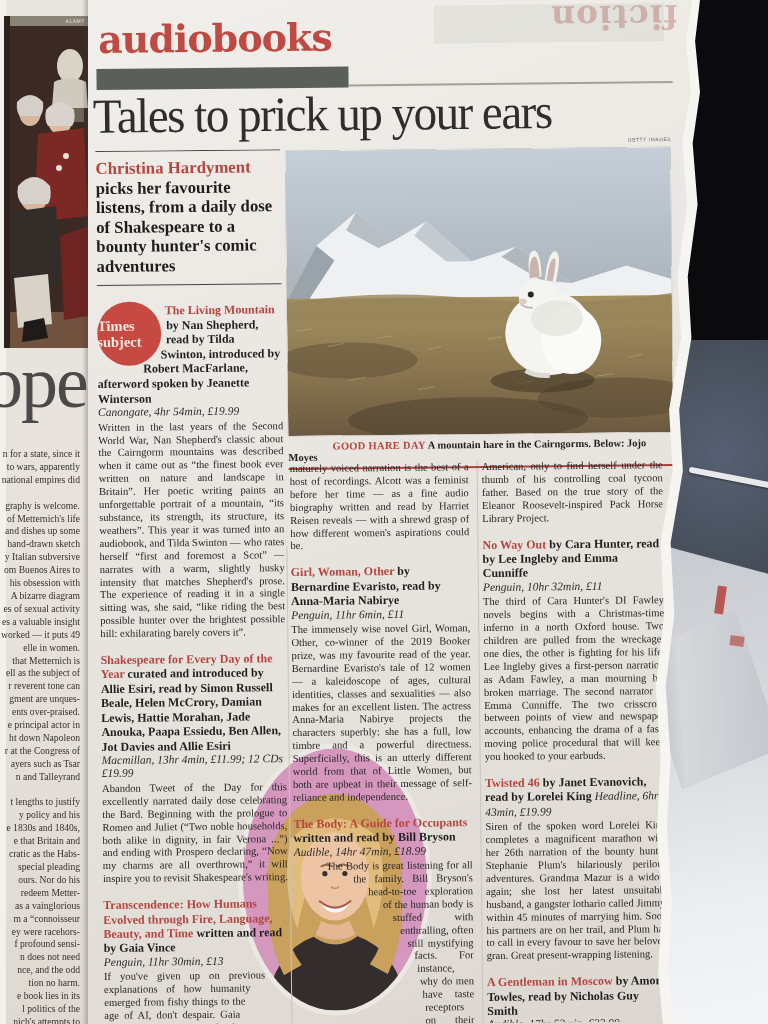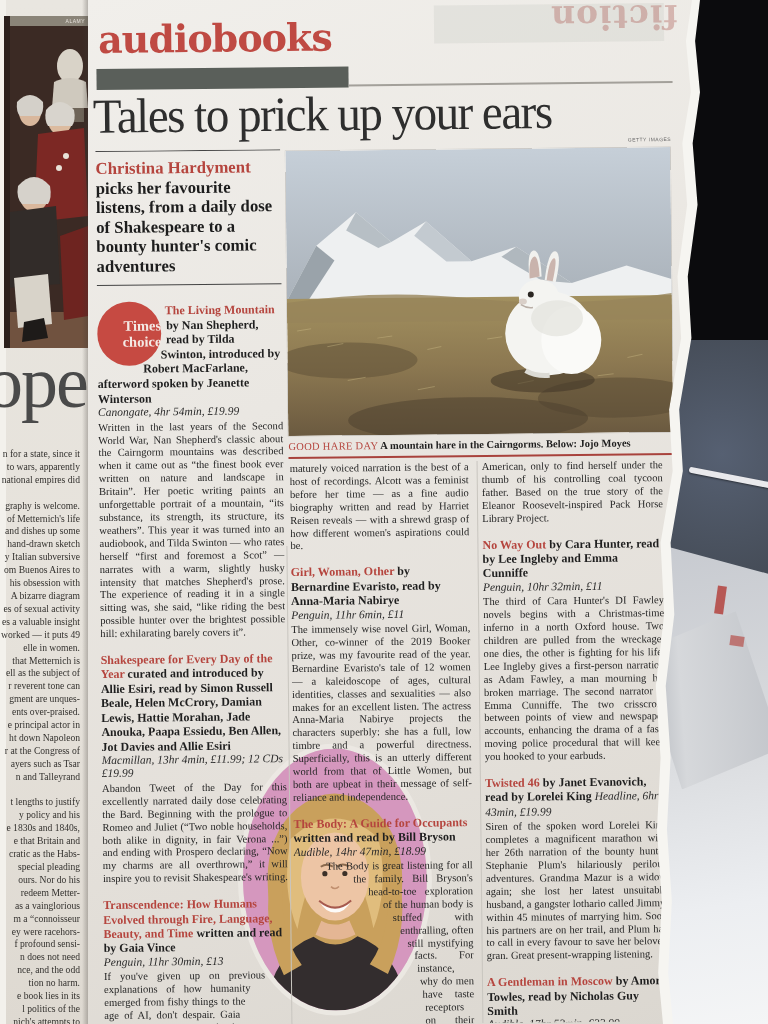--- a/index.html
+++ b/index.html
@@ -63,39 +63,39 @@
   .headline { position:absolute; left:8px; top:86px; width:600px; font-size:47px; font-weight:400;
       color:#2e2e2e; letter-spacing:-1.5px; transform:scaleY(1.04); white-space:nowrap; }
   .getty { position:absolute; left:420px; top:139px; width:166px; text-align:right; font-size:5px;
       color:#6a6a6a; font-family:"Liberation Sans",sans-serif; letter-spacing:.5px; }
 
   
   .photo { position:absolute; left:200px; top:150px; width:385px; height:285px; overflow:hidden;
            box-shadow:0 0 0 .5px rgba(0,0,0,.15); }
   .caption { position:absolute; left:200px; top:440px; width:385px; font-size:10.5px; color:#1e1e1e;
              border-bottom:2px solid #a8423c; padding-bottom:5px; }
-  .caption .kicker { color:#b5453e; font-weight:normal; letter-spacing:.3px; }
+  .caption .kicker { color:#b5453e; font-weight:bold; letter-spacing:.3px;margin-left:44px; }
   .caption .cap-text { font-weight:bold; }
 
   
   .col { position:absolute; overflow:hidden; color:#262626; }
   .col1 { left:10px; top:148px; width:185px; height:876px; }
   .col2 { left:201px; top:462px; width:179px; height:562px; }
   .col3 { left:393px; top:462px; width:181px; height:562px; }
   .rule-v1 { position:absolute; left:197px; top:545px; width:1px; height:479px; background:#c8c5bf; }
   .rule-v2 { position:absolute; left:388px; top:462px; width:1px; height:562px; background:#c8c5bf; }
 
   .intro { border-top:1.5px solid #444; border-bottom:1.5px solid #444;
            padding:7px 0 9px 0; font-weight:bold; font-size:16.8px; line-height:19.5px; color:#1d1d1d; }
   .intro .name { color:#b5453e; }
 
   .badge { float:left; width:64px; height:64px; border-radius:50%; background:#c64a42;
            shape-outside:circle(37px at 32px 32px); margin:6px 10px 2px 0;
            color:#f4e9e4; font-weight:bold; font-size:14.5px; line-height:16px;
-           display:flex; flex-direction:column; align-items:flex-end; justify-content:center; }
+           display:flex; flex-direction:column; align-items:flex-start; justify-content:center; }
   .listing { font-weight:bold; font-size:12px; line-height:14.6px; color:#1f1f1f; padding-top:8px; }
   .listing .t { color:#b5453e; }
   .pub { font-style:italic; font-weight:normal; font-size:11.5px; color:#2b2b2b; }
   .pub-line { font-style:italic; font-weight:normal; font-size:11.5px; line-height:13.5px; color:#2b2b2b; }
   .body-p { font-size:10.6px; line-height:12.9px; text-align:justify; padding-top:2px; }
   .sec { padding-top:12px; }
   .sec-head { font-weight:bold; font-size:12px; line-height:14.4px; color:#1f1f1f; }
   .sec-head .t { color:#b5453e; }
 
   .wrap-r { float:right; width:60px; height:178px; margin-top:18px;
@@ -283,21 +283,21 @@
           <path d="M142,120 q10,60 -16,96 l18,10 q24,-50 10,-110 Z" fill="#c9a05c"></path>
         </svg>
       </div>
 
       <div class="col col1">
         <p class="intro"><span class="name">Christina Hardyment</span><span> picks her favourite listens, from a daily dose of Shakespeare to a bounty hunter's comic adventures</span></p>
 
         <div class="sec" style="padding-top:10px;">
           <div class="badge">
             <span>Times</span>
-            <span>choice</span>
+            <span>subject</span>
           </div>
           <p class="listing"><span class="t">The Living Mountain</span><span> by Nan Shepherd, read by Tilda Swinton, introduced by Robert MacFarlane, afterword spoken by Jeanette Winterson</span></p>
           <p class="pub-line">Canongate, 4hr 54min, £19.99</p>
           <p class="body-p">Written in the last years of the Second World War, Nan Shepherd's classic about the Cairngorm mountains was described when it came out as “the finest book ever written on nature and landscape in Britain”. Her poetic writing paints an unforgettable portrait of a mountain, “its substance, its strength, its structure, its weathers”. This year it was turned into an audiobook, and Tilda Swinton — who rates herself “first and foremost a Scot” — narrates with a warm, slightly husky intensity that matches Shepherd's prose. The experience of reading it in a single sitting was, she said, “like riding the best possible hunter over the brightest possible hill: exhilarating barely covers it”.</p>
         </div>
 
         <div class="sec">
           <p class="sec-head"><span class="t">Shakespeare for Every Day of the Year</span><span> curated and introduced by Allie Esiri, read by Simon Russell Beale, Helen McCrory, Damian Lewis, Hattie Morahan, Jade Anouka, Paapa Essiedu, Ben Allen, Jot Davies and Allie Esiri</span></p>
           <p class="pub-line">Macmillan, 13hr 4min, £11.99; 12 CDs £19.99</p>
           <p class="body-p">Abandon Tweet of the Day for this excellently narrated daily dose celebrating the Bard. Beginning with the prologue to Romeo and Juliet (“Two noble households, both alike in dignity, in fair Verona ...”) and ending with Prospero declaring, “Now my charms are all overthrown,” it will inspire you to revisit Shakespeare's writing.</p>

